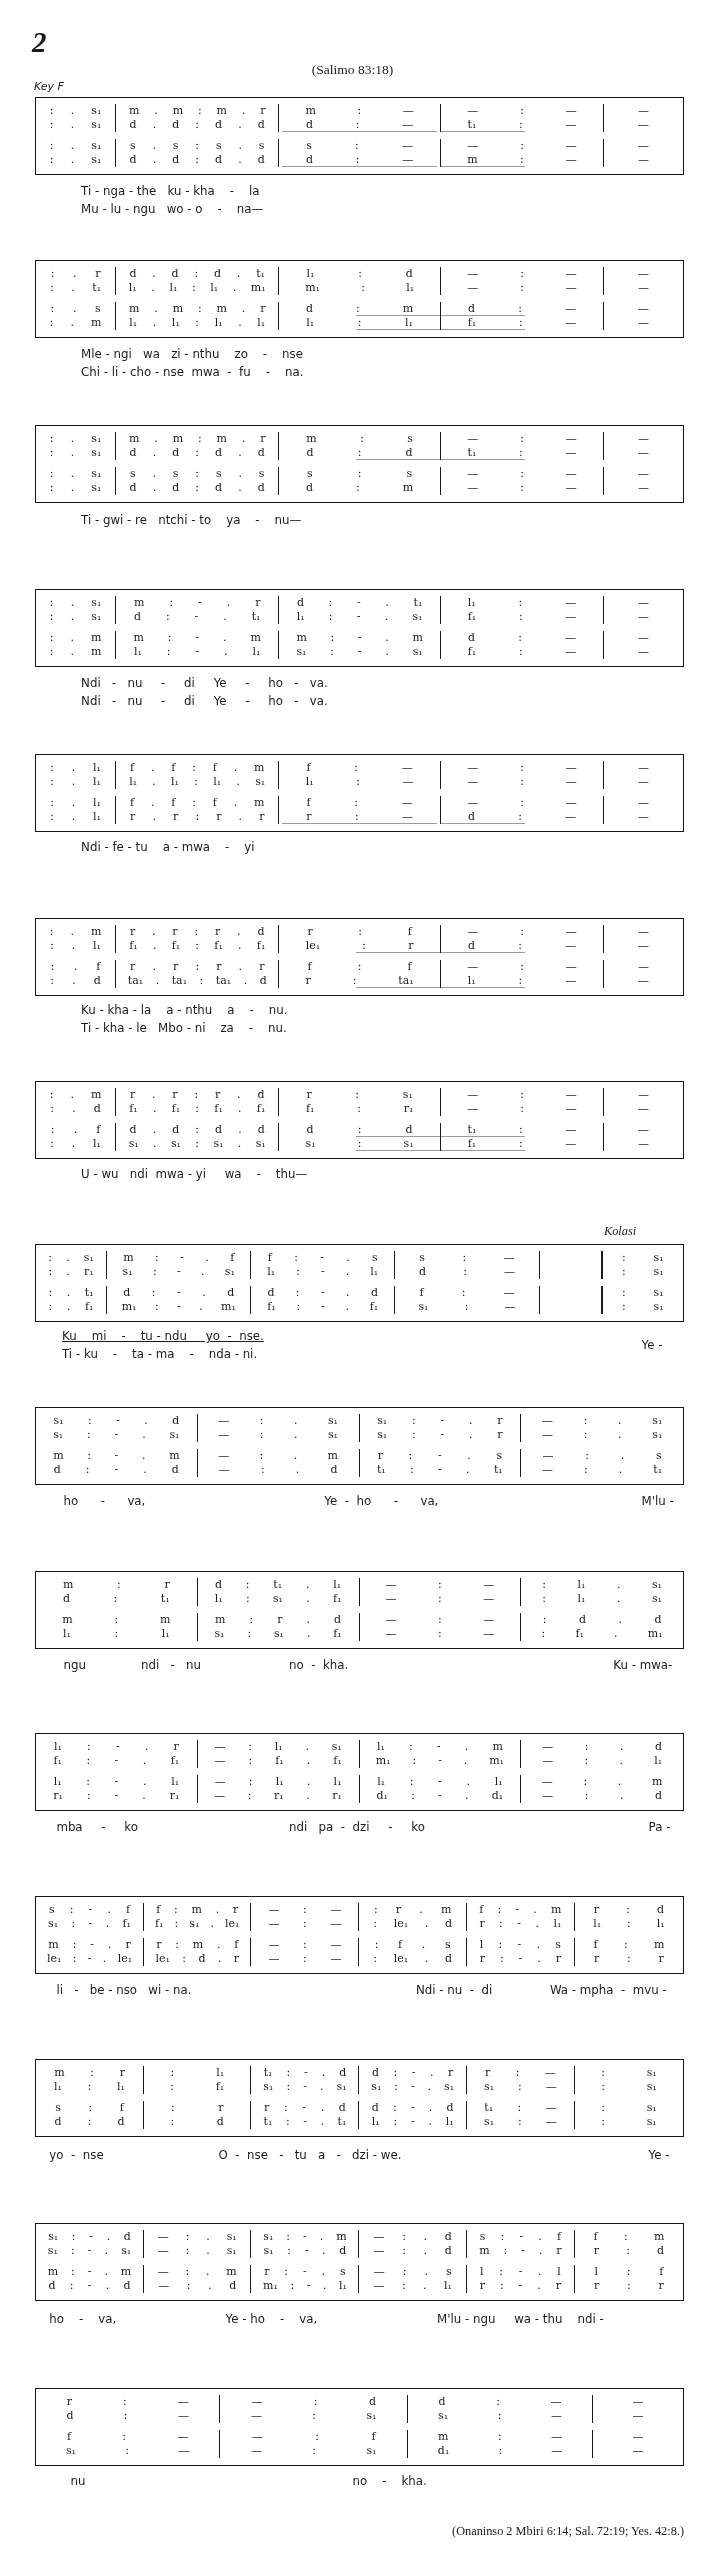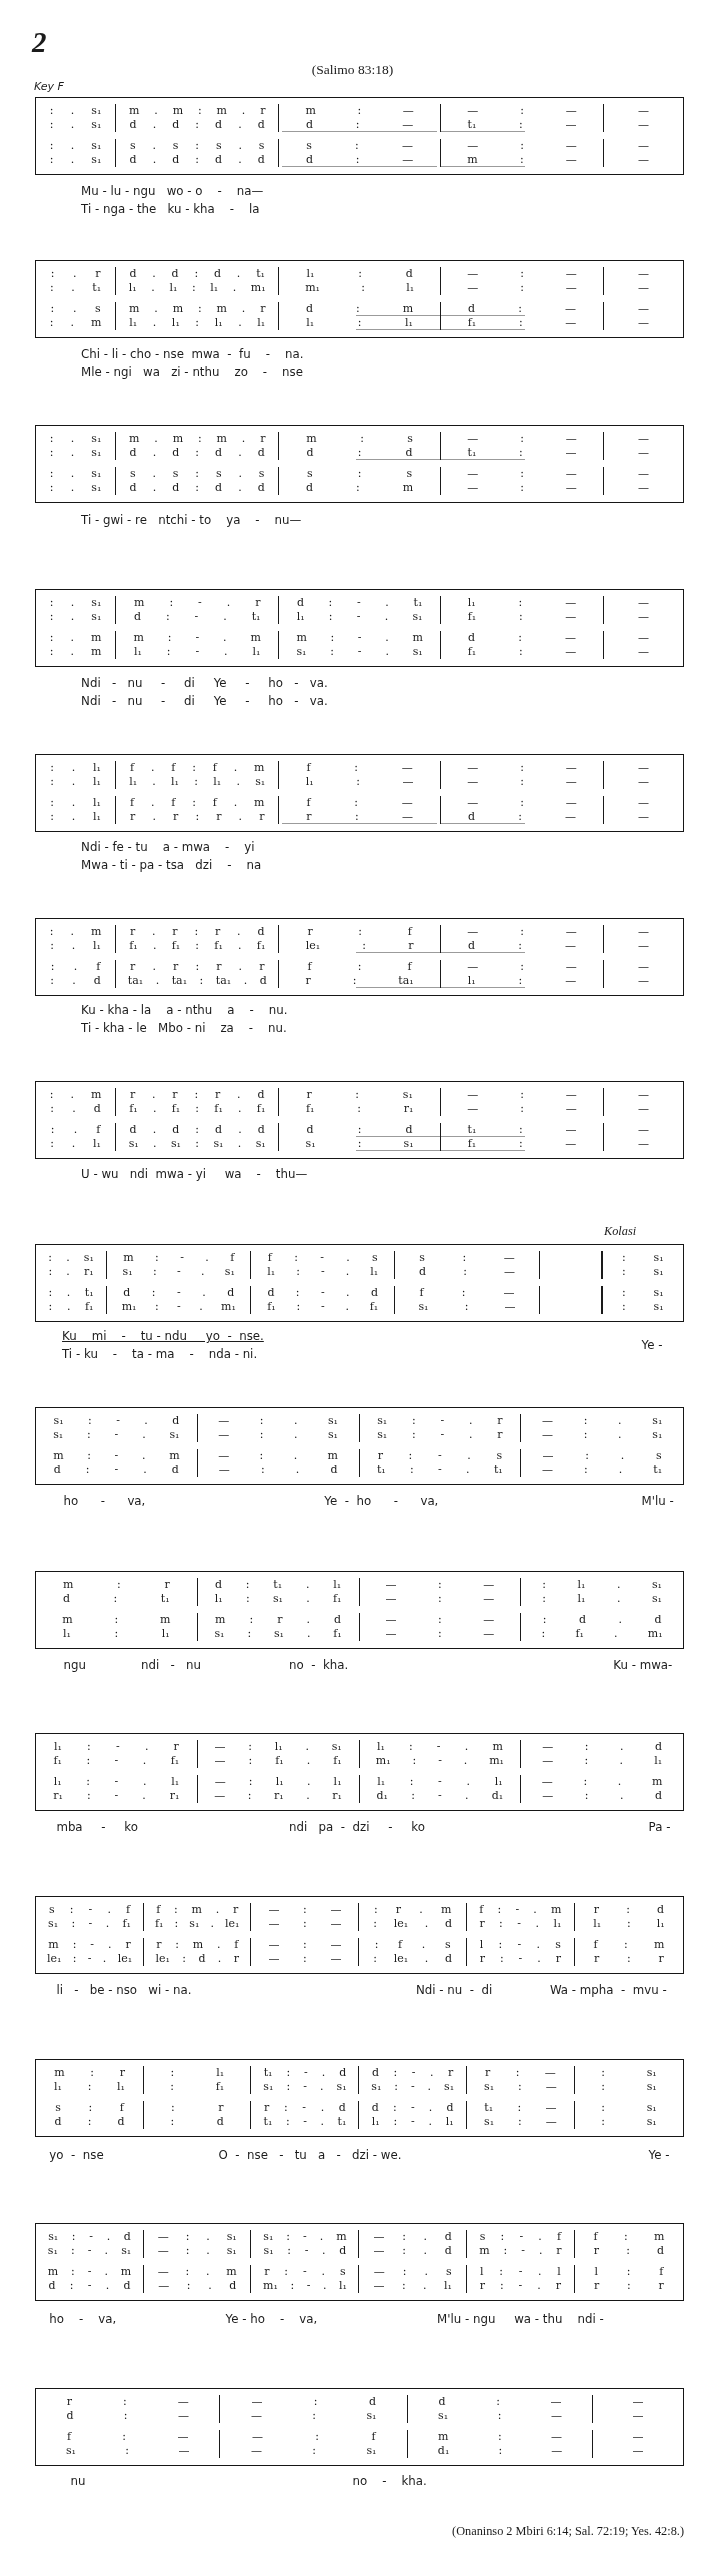--- a/index.html
+++ b/index.html
@@ -1947,53 +1947,50 @@
             <div class="cell" style="flex: 0 0 13.9%;">
               <span class="tok">—</span>
             </div>
           </div>
         </div>
       </div>
     </div>
   <div id="lyricsarea">
       <div class="lyrics" style="top: 184px;">
         <div class="lline">
+          <span class="lseg" style="left: 11.5%;">Ti - nga - the   ku - kha    -    la</span>
+        </div>
+        <div class="lline">
           <span class="lseg" style="left: 11.5%;">Mu - lu - ngu   wo - o    -    na—</span>
-        </div>
-        <div class="lline">
-          <span class="lseg" style="left: 11.5%;">Ti - nga - the   ku - kha    -    la</span>
         </div>
       </div>
       <div class="lyrics" style="top: 347px;">
         <div class="lline">
+          <span class="lseg" style="left: 11.5%;">Mle - ngi   wa   zi - nthu    zo    -    nse</span>
+        </div>
+        <div class="lline">
           <span class="lseg" style="left: 11.5%;">Chi - li - cho - nse  mwa  -  fu    -    na.</span>
-        </div>
-        <div class="lline">
-          <span class="lseg" style="left: 11.5%;">Mle - ngi   wa   zi - nthu    zo    -    nse</span>
         </div>
       </div>
       <div class="lyrics" style="top: 513px;">
         <div class="lline">
           <span class="lseg" style="left: 11.5%;">Ti - gwi - re   ntchi - to    ya    -    nu—</span>
         </div>
       </div>
       <div class="lyrics" style="top: 676px;">
         <div class="lline">
           <span class="lseg" style="left: 11.5%;">Ndi   -   nu     -     di     Ye     -     ho   -   va.</span>
         </div>
         <div class="lline">
           <span class="lseg" style="left: 11.5%;">Ndi   -   nu     -     di     Ye     -     ho   -   va.</span>
         </div>
       </div>
       <div class="lyrics" style="top: 840px;">
         <div class="lline">
           <span class="lseg" style="left: 11.5%;">Ndi - fe - tu    a - mwa    -    yi</span>
-        </div>
-        <div class="lline">
-          <span class="lseg" style="left: 11.5%;">Mwa - ti - pa - tsa   dzi    -    na</span>
         </div>
       </div>
       <div class="lyrics" style="top: 1003px;">
         <div class="lline">
           <span class="lseg" style="left: 11.5%;">Ku - kha - la    a - nthu    a    -    nu.</span>
         </div>
         <div class="lline">
           <span class="lseg" style="left: 11.5%;">Ti - kha - le   Mbo - ni    za    -    nu.</span>
         </div>
       </div>

